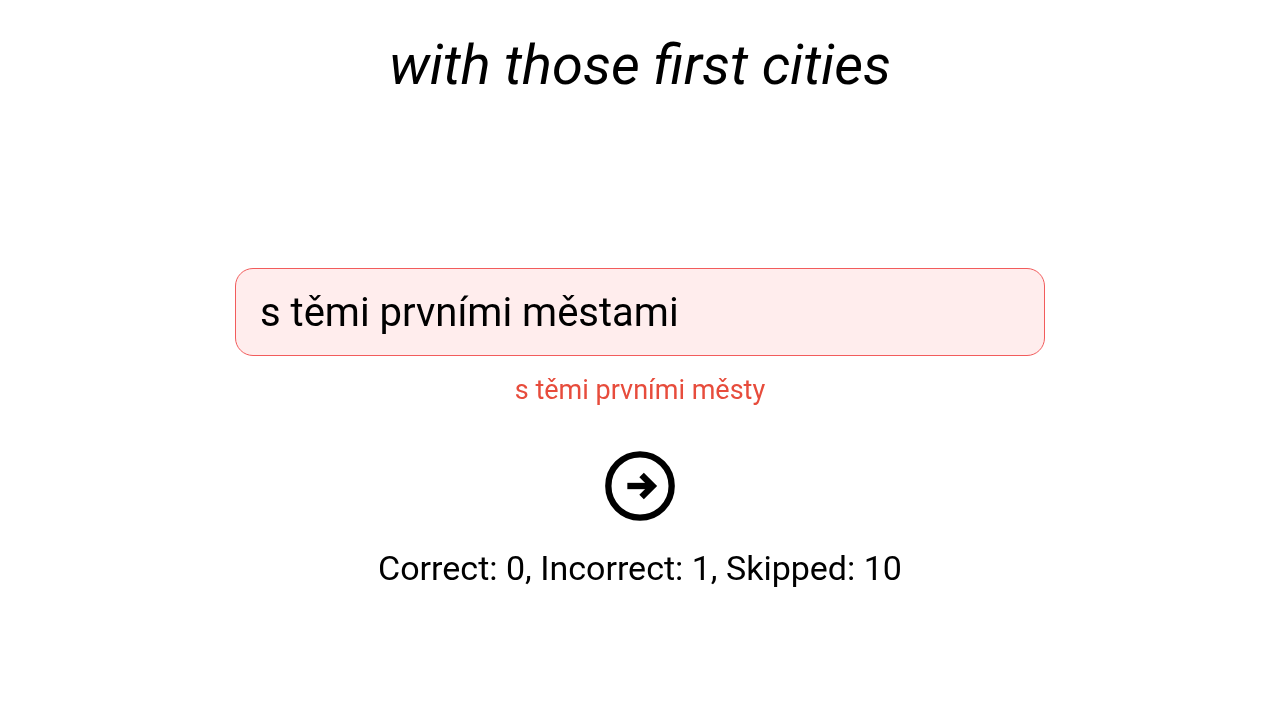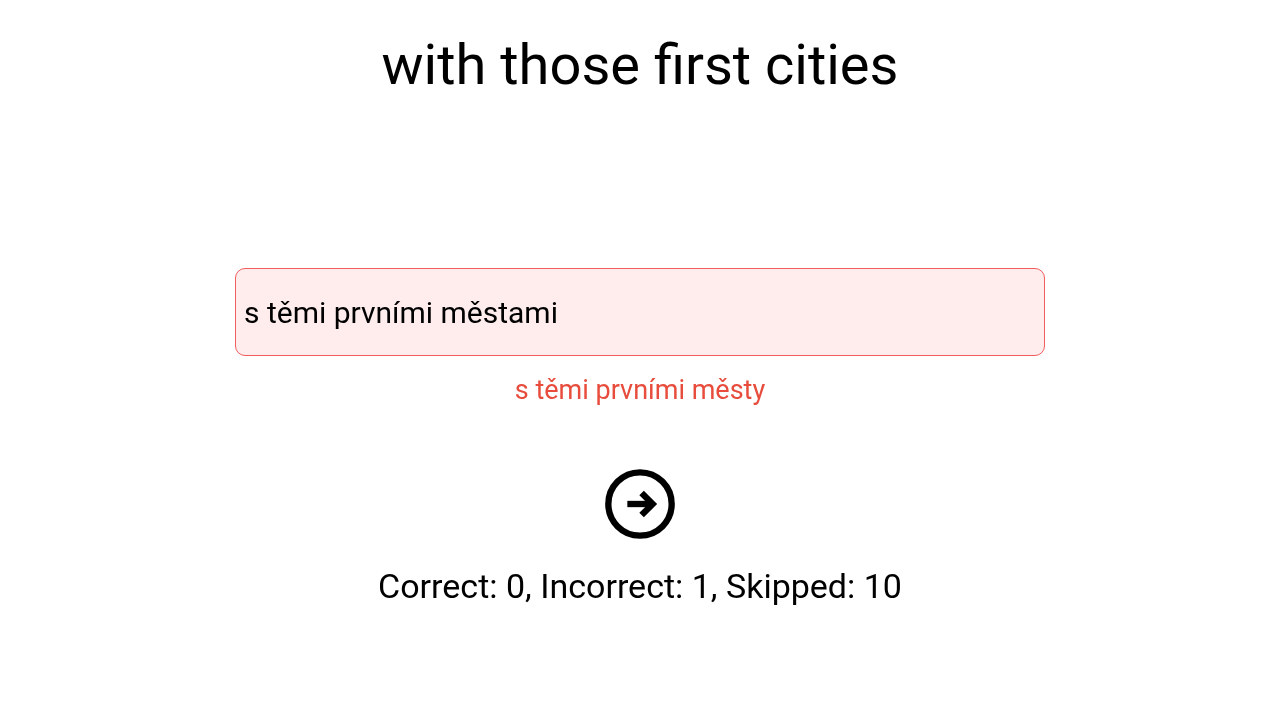--- a/index.html
+++ b/index.html
@@ -16,42 +16,43 @@
       flex-direction: column;
       align-items: center;
       padding-top: 32px;
     }
     .prompt {
       font-size: 56px;
       font-weight: 400;
       color: #000000;
       text-align: center;
       margin-bottom: 170px;
+      font-style: italic;
     }
     .input-container {
       width: 810px;
       margin-bottom: 18px;
     }
     .answer-input {
       width: 100%;
       height: 88px;
-      padding: 0 8px;
-      font-size: 30px;
+      padding: 0 24px;
+      font-size: 40px;
       font-family: inherit;
       color: #000000;
       background-color: #ffeded;
       border: 1.5px solid #f25c5c;
-      border-radius: 10px;
+      border-radius: 18px;
       outline: none;
     }
     .correction {
       font-size: 27px;
       color: #e74c3c;
       text-align: center;
-      margin-bottom: 60px;
+      margin-bottom: 42px;
     }
     .next-button {
       width: 76px;
       height: 76px;
       background: none;
       border: none;
       cursor: pointer;
       display: flex;
       align-items: center;
       justify-content: center;

